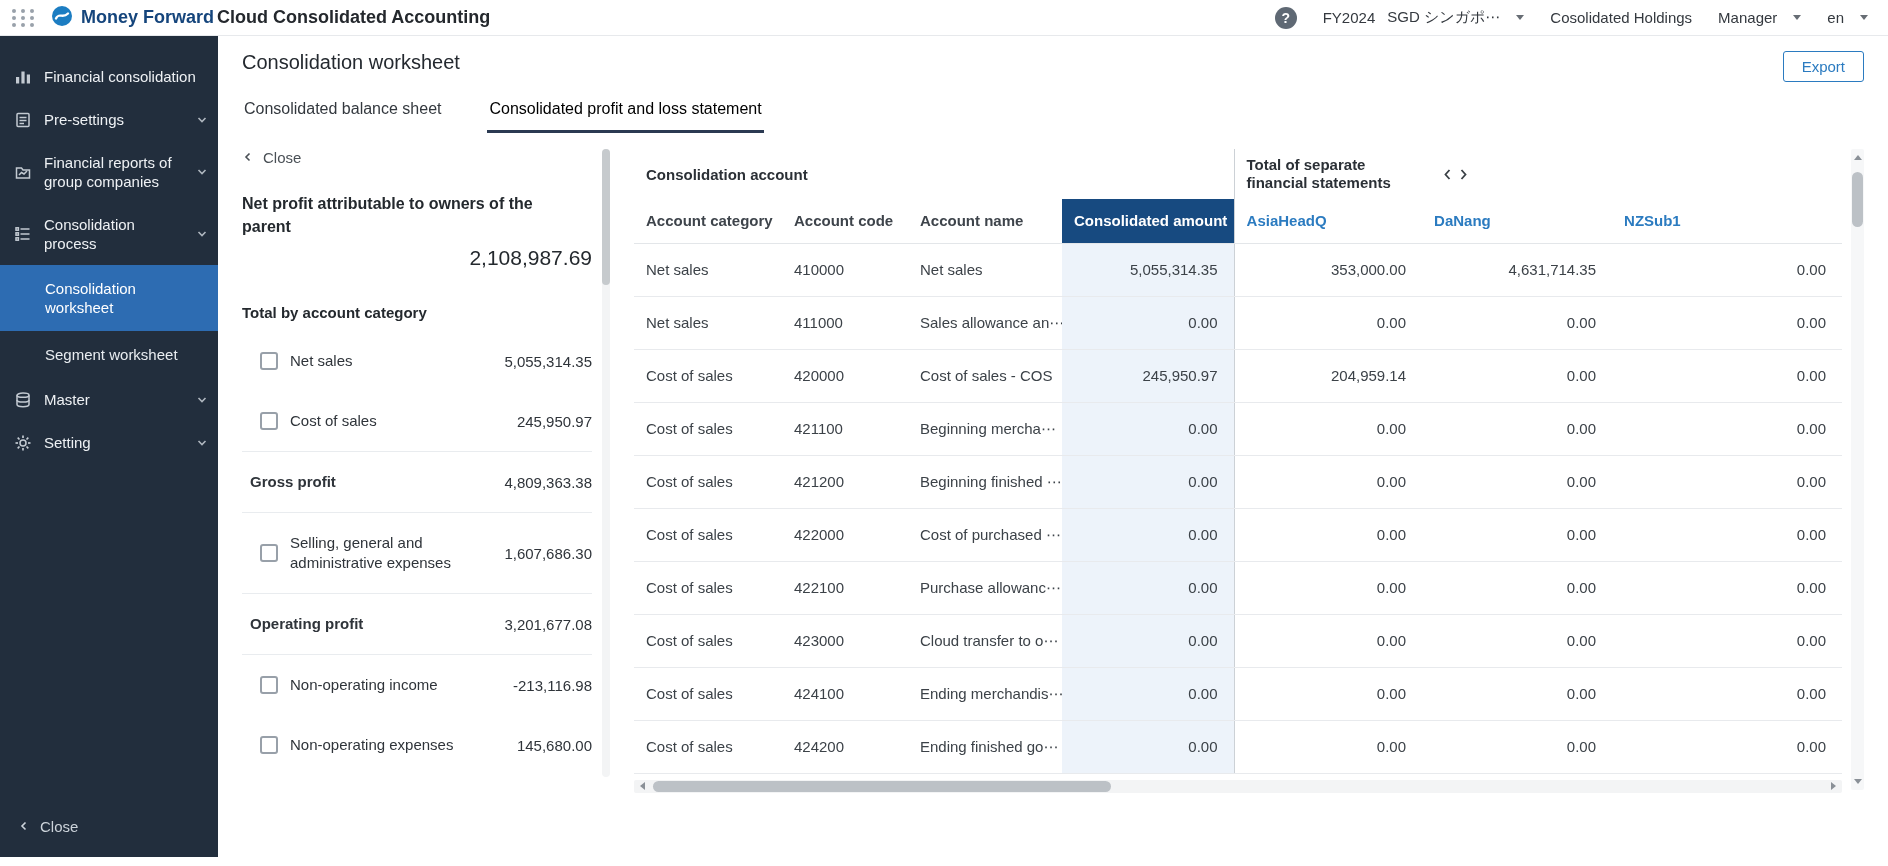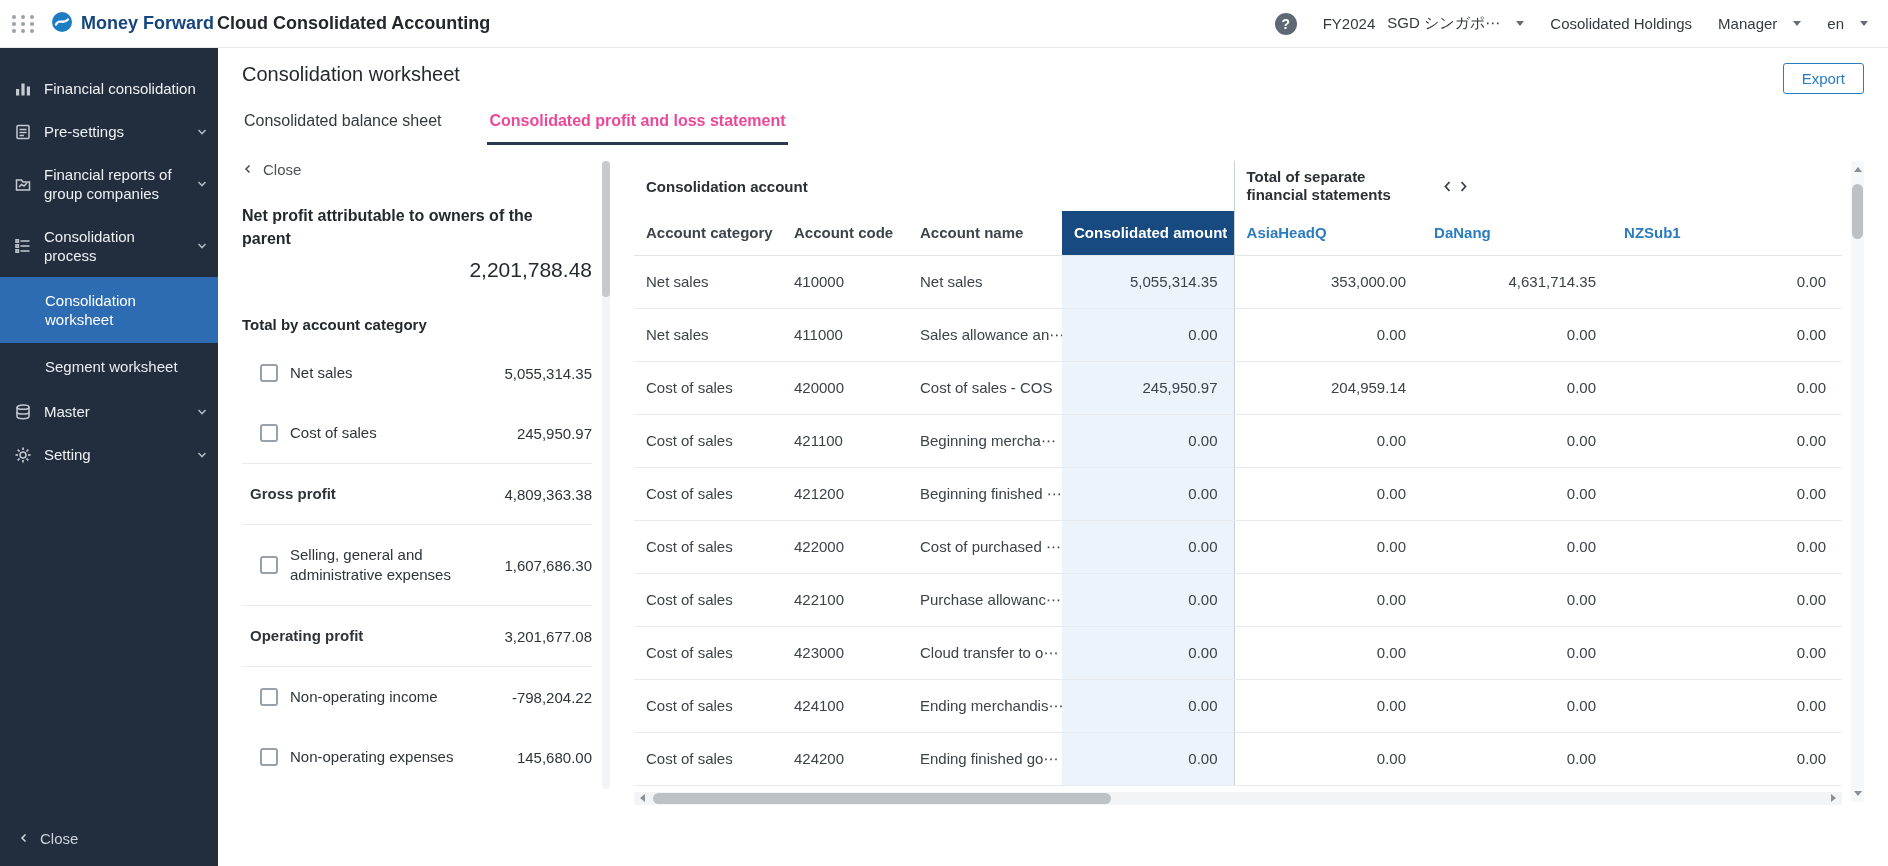--- a/index.html
+++ b/index.html
@@ -1,20 +1,20 @@
 <!DOCTYPE html>
 <html><head>
 <meta charset="utf-8">
 <style>
   * { margin:0; padding:0; box-sizing:border-box; }
   html,body { width:1888px; height:866px; overflow:hidden; background:#fff;
               font-family:"Liberation Sans", sans-serif; color:#2e3338; }
 
   
-  .topbar { height:48px; display:flex; align-items:center; justify-content:space-between;
+  .topbar { height:36px; display:flex; align-items:center; justify-content:space-between;
             padding:0 20px 0 12px; border-bottom:1px solid #e7e9ec; background:#fff; }
   .topbar-left { display:flex; align-items:center; gap:15px; }
   .waffle { display:grid; grid-template-columns:repeat(3,6px); grid-gap:3px; cursor:pointer; }
   .waffle i { width:4px; height:4px; border-radius:50%; background:#99a1aa; }
   .brand { display:flex; align-items:center; gap:8px; cursor:pointer; }
   .brand-text { font-size:18px; font-weight:bold; white-space:nowrap; }
   .brand-mf { color:#15457c; }
   .brand-suffix { color:#24282d; margin-left:3px; }
   .topbar-right { display:flex; align-items:center; gap:26px; font-size:15px; color:#34393f; }
   .help-circle { width:22px; height:22px; border-radius:50%; background:#5f6974; color:#fff;
@@ -42,21 +42,21 @@
 
   
   .main { flex:1; display:flex; flex-direction:column; min-width:0; }
   .page-header { display:flex; align-items:flex-start; justify-content:space-between; padding:15px 24px 4px; }
   .page-title { font-size:20px; font-weight:500; color:#24292f; }
   .export-btn { border:1px solid #2b7bc0; color:#2b7bc0; background:#fff; border-radius:3px;
                 font-size:15px; padding:6px 18px; cursor:pointer; font-family:inherit; }
   .tabs { display:flex; gap:44px; padding:0 24px; margin-top:4px; }
   .tab { font-size:16px; padding:10px 2px 12px; color:#33383e; cursor:pointer;
          border-bottom:3px solid transparent; white-space:nowrap; }
-  .tab.active { font-weight:bold; color:#ec4899; border-bottom-color:#2b3a52;text-align:right; }
+  .tab.active { font-weight:normal; color:#000000; border-bottom-color:#2b3a52;text-align:right; }
   .content { flex:1; display:flex; padding:16px 0 0 24px; min-height:0; }
 
   
   .summary { width:350px; flex-shrink:0; }
   .panel-close { display:flex; align-items:center; gap:9px; font-size:15px; color:#4a5056;
                  cursor:pointer; width:max-content; }
   .np-label { margin-top:26px; font-size:16px; font-weight:bold; line-height:23px;
               color:#24292e; max-width:300px; }
   .np-value { margin-top:8px; text-align:right; font-size:21px; color:#24292e; }
   .section-title { margin-top:34px; font-size:15px; font-weight:bold; color:#24292e; }
@@ -290,21 +290,21 @@
       <section class="summary">
         <div class="panel-close">
           <span>
             <svg width="12" height="12" viewBox="0 0 12 12" fill="none" stroke="#4a5056" stroke-width="1.6">
                 <polyline points="7.5,2.5 4,6 7.5,9.5"></polyline>
               </svg>
           </span>
           <span>Close</span>
         </div>
         <div class="np-label">Net profit attributable to owners of the parent</div>
-        <div class="np-value">2,201,788.48</div>
+        <div class="np-value">2,108,987.69</div>
         <div class="section-title">Total by account category</div>
         <div class="summary-rows">
             <div class="sum-row">
               <span class="checkbox"></span>
               <span class="sum-label">Net sales</span>
               <span class="sum-value">5,055,314.35</span>
             </div>
             <div class="sum-row">
               <span class="checkbox"></span>
               <span class="sum-label">Cost of sales</span>
@@ -319,21 +319,21 @@
               <span class="sum-label">Selling, general and administrative expenses</span>
               <span class="sum-value">1,607,686.30</span>
             </div>
             <div class="sum-row total">
               <span class="sum-label">Operating profit</span>
               <span class="sum-value">3,201,677.08</span>
             </div>
             <div class="sum-row">
               <span class="checkbox"></span>
               <span class="sum-label">Non-operating income</span>
-              <span class="sum-value">-798,204.22</span>
+              <span class="sum-value">-213,116.98</span>
             </div>
             <div class="sum-row">
               <span class="checkbox"></span>
               <span class="sum-label">Non-operating expenses</span>
               <span class="sum-value">145,680.00</span>
             </div>
           </div>
       </section>
 
       <div class="side-scroll">

